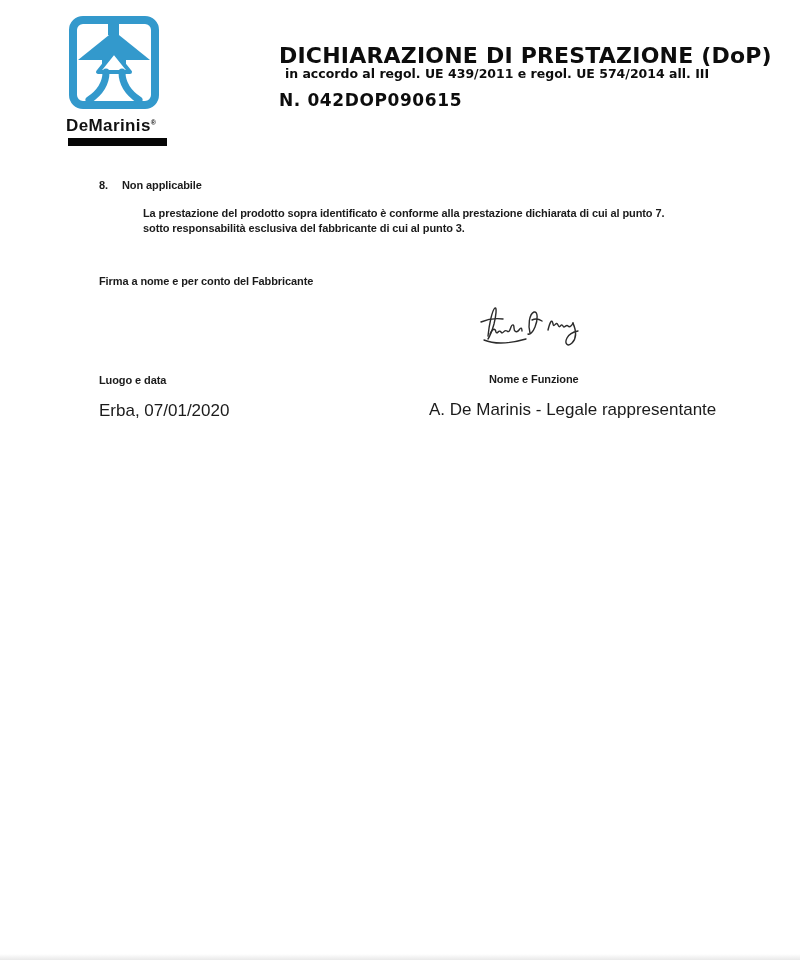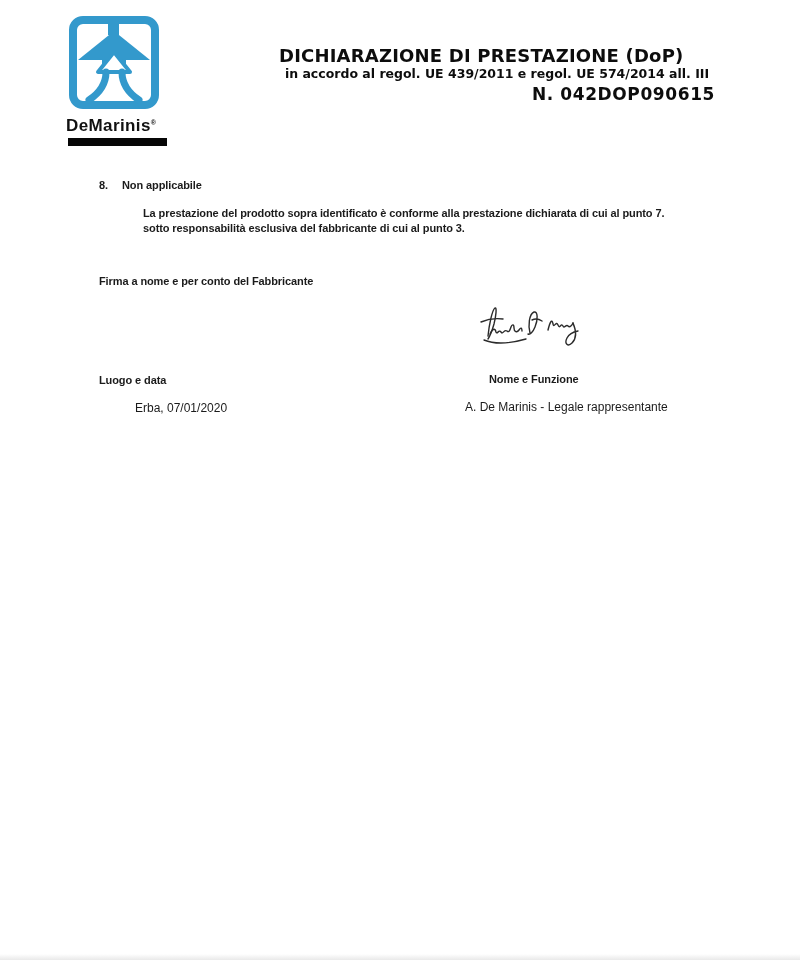--- a/index.html
+++ b/index.html
@@ -22,27 +22,27 @@
   }
   .logo-wordmark sup { font-size:7px; vertical-align:6px; letter-spacing:0; }
   .logo-bar { left:68px; top:138px; width:99px; height:8px; background:#060606; }
 
   
   .header-block {
     left:279px; top:47px; width:436px;
     font-family:"DejaVu Sans", sans-serif;
     font-weight:bold; color:#0d0d0d;
   }
-  .header-title   { font-size:18px; line-height:18px; text-align:left; letter-spacing:0.2px; white-space:nowrap; }
+  .header-title   { font-size:22px; line-height:18px; text-align:right; letter-spacing:0.2px; white-space:nowrap; }
   .header-subtitle{ font-size:12.5px; line-height:14px; text-align:center; margin-top:2px; white-space:nowrap; }
-  .header-number  { font-size:17px; line-height:18px; text-align:right; margin-top:4px; letter-spacing:0.6px; }
+  .header-number  { font-size:17px; line-height:18px; text-align:left; margin-top:10px; letter-spacing:0.6px; }
 
   
   .bold-text   { font-weight:bold; font-size:11px; letter-spacing:-0.1px; white-space:nowrap; }
-  .normal-text { font-weight:normal; font-size:12px; white-space:nowrap;margin-left:36px; }
+  .normal-text { font-weight:normal; font-size:17px; white-space:nowrap; }
   .point-line { left:99px; top:179px; }
   .point-num  { display:inline-block; min-width:23px; }
   .paragraph  { left:99px; top:206px; line-height:15px;margin-left:44px; }
   .firma-caption { left:99px; top:275px; }
 
   .signature-wrap { left:466px; top:300px; width:124px; height:52px; }
   .signature-wrap svg { display:block; }
 
   .place-label { left:99px;  top:374px; }
   .name-label  { left:489px; top:373px; }

